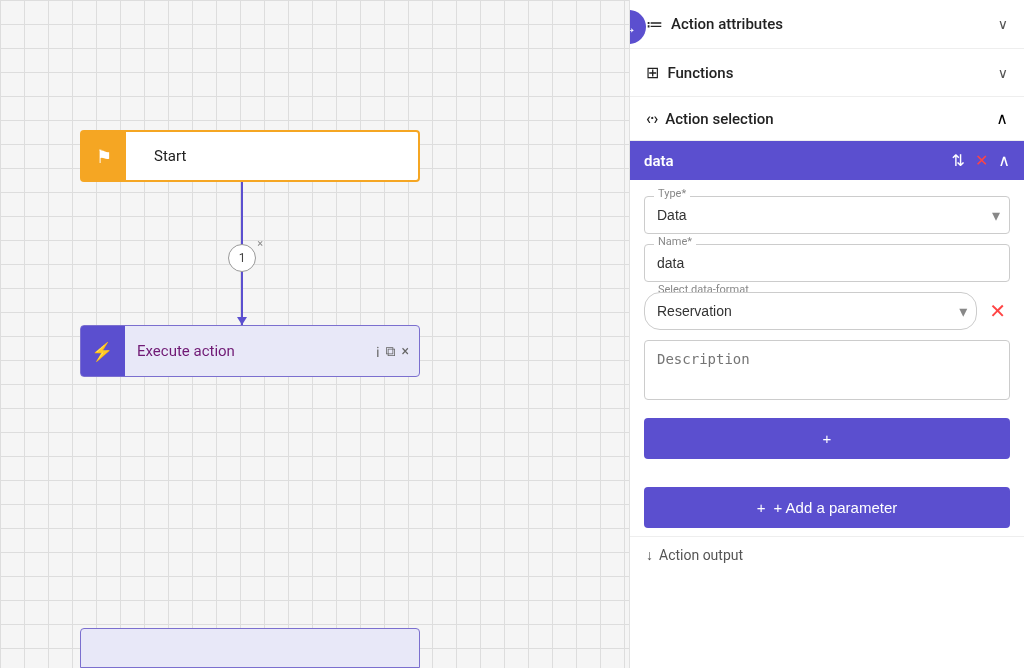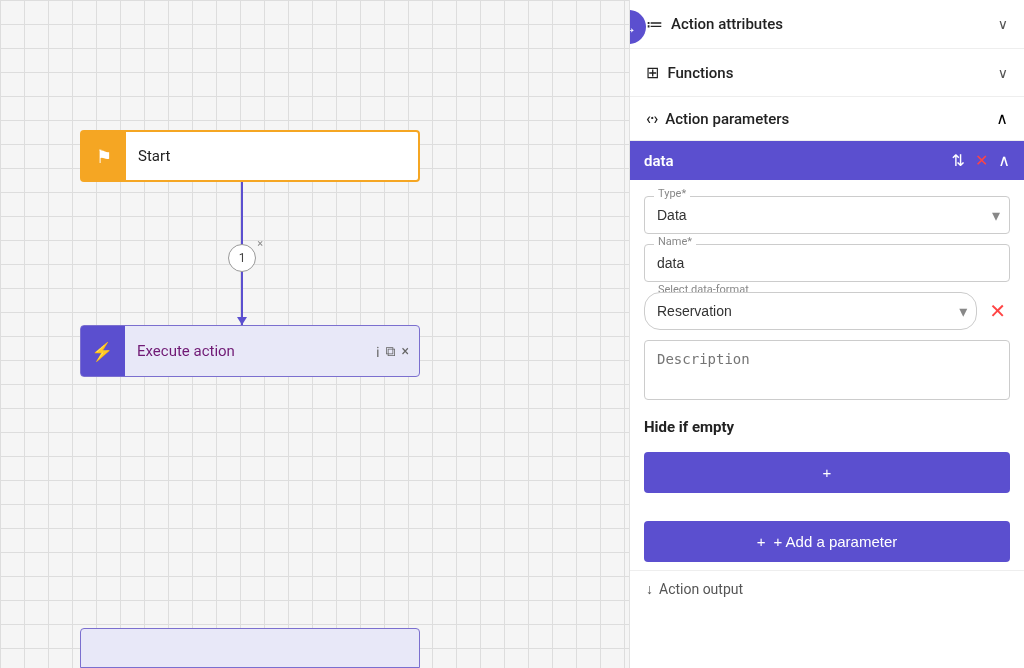--- a/index.html
+++ b/index.html
@@ -44,21 +44,21 @@
       width: 44px;
       height: 100%;
       background: #f5a623;
       display: flex;
       align-items: center;
       justify-content: center;
       color: white;
       font-size: 18px;
     }
     .node-start .node-label {
-      padding: 0 12px;
+      padding: 0 28px;
       font-size: 15px;
       color: #222;
       font-weight: 400;
     }
 
     .node-execute {
       top: 325px;
       left: 80px;
       width: 340px;
       height: 52px;
@@ -438,21 +438,21 @@
     <div class="section-title">
       <span style="font-size:16px;">⊞</span>
       <span>Functions</span>
     </div>
     <span class="chevron">∨</span>
   </div>
 
   <div class="action-params-header">
     <div class="title">
       <span style="font-size:16px; letter-spacing:-1px;">‹·›</span>
-      <span>Action parameters</span>
+      <span>Action selection</span>
     </div>
     <span class="chevron">∧</span>
   </div>
 
   <div class="param-block">
     <div class="param-block-header">
       <span class="param-name">data</span>
       <div class="param-actions">
         <span>⇅</span>
         <span class="x-red">✕</span>
@@ -493,21 +493,20 @@
         </div>
         <span class="x-btn-red">✕</span>
       </div>
     </div>
 
     <div class="form-field">
       <textarea placeholder="Description" style=""></textarea>
     </div>
 
 
-    <div class="section-label">Hide if empty</div>
 
     <button class="btn-add-selection">
       <span>+</span>
     </button>
 
   </div>
 
   <div class="bottom-btns">
     <button class="btn-add-param">
       <span>+</span>

